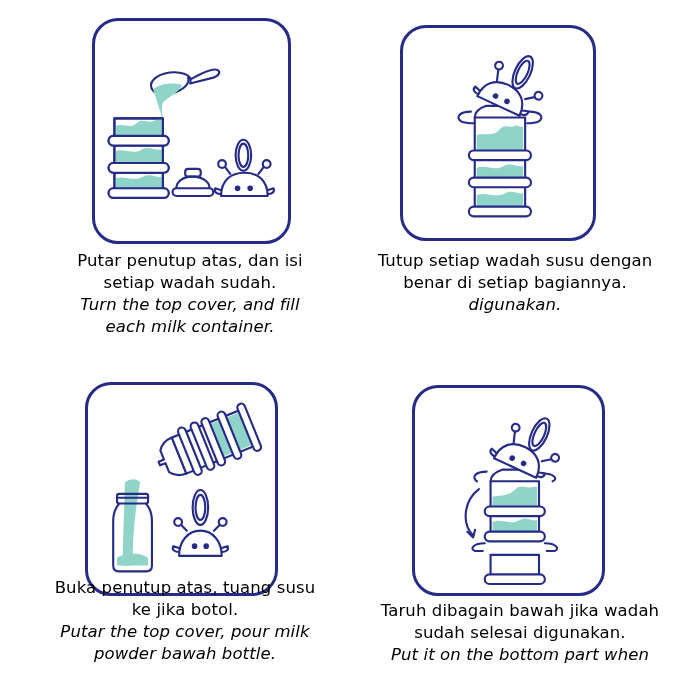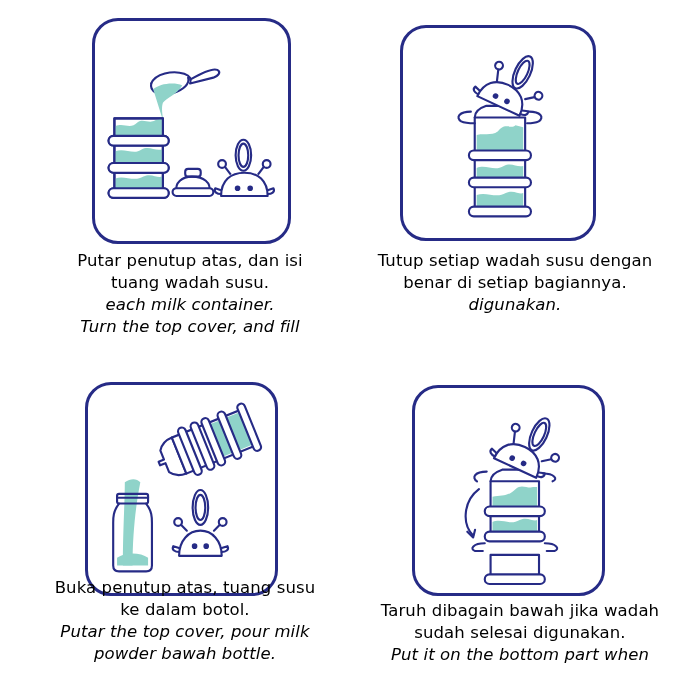--- a/index.html
+++ b/index.html
@@ -56,23 +56,23 @@
         <path d="M130 174 L124 172 C122 176 126 178 130 178"></path>
         <path d="M178 174 L184 172 C186 176 182 178 178 178"></path>
         <circle cx="147" cy="172" r="1.8" fill="#262b86"></circle>
         <circle cx="160" cy="172" r="1.8" fill="#262b86"></circle>
       </g>
     </g>
   </svg>
 </div>
 <div class="caption" style="left:40px;top:250px;width:300px;">
   <span class="id">Putar penutup atas, dan isi</span>
-  <span class="id">tuang wadah susu.</span>
+  <span class="id">setiap wadah sudah.</span>
+  <span class="en">Turn the top cover, and fill</span>
   <span class="en">each milk container.</span>
-  <span class="en">Turn the top cover, and fill</span>
 </div>
 
 <div class="panel" style="left:400px;top:25px;width:196px;height:216px;">
   <svg viewBox="0 0 196 216">
 
     <path d="M76 128 L76 110 C86 108 94 112 100 104 C106 98 112 104 116 100 L124 102 L124 128 Z" fill="#8fd3c9"></path>
     <path d="M76 156 L76 144 C86 140 94 148 104 142 C112 138 118 144 124 142 L124 156 Z" fill="#8fd3c9"></path>
     <path d="M76 184 L76 172 C86 168 96 176 106 170 C114 166 120 172 124 170 L124 184 Z" fill="#8fd3c9"></path>
     <g fill="none" stroke="#262b86" stroke-width="2.2" stroke-linejoin="round" stroke-linecap="round">
 
@@ -144,21 +144,21 @@
         <path d="M94 168 L88 166 C86 170 90 172 94 172"></path>
         <path d="M138 168 L144 166 C146 170 142 172 138 172"></path>
         <circle cx="110" cy="166" r="1.8" fill="#262b86"></circle>
         <circle cx="122" cy="166" r="1.8" fill="#262b86"></circle>
       </g>
     </g>
   </svg>
 </div>
 <div class="caption" style="left:20px;top:577px;width:330px;">
   <span class="id">Buka penutup atas, tuang susu</span>
-  <span class="id">ke dalam botol.</span>
+  <span class="id">ke jika botol.</span>
   <span class="en">Putar the top cover, pour milk</span>
   <span class="en">powder bawah bottle.</span>
 </div>
 
 <div class="panel" style="left:412px;top:385px;width:193px;height:211px;">
   <svg viewBox="0 0 193 211">
     <path d="M80 124 L80 112 C90 110 96 112 104 104 C110 98 116 104 122 102 L126 102 L126 124 Z" fill="#8fd3c9"></path>
     <path d="M80 150 L80 138 C90 134 98 142 108 136 C116 132 122 138 126 136 L126 150 Z" fill="#8fd3c9"></path>
     <g fill="none" stroke="#262b86" stroke-width="2.2" stroke-linejoin="round" stroke-linecap="round">
 

